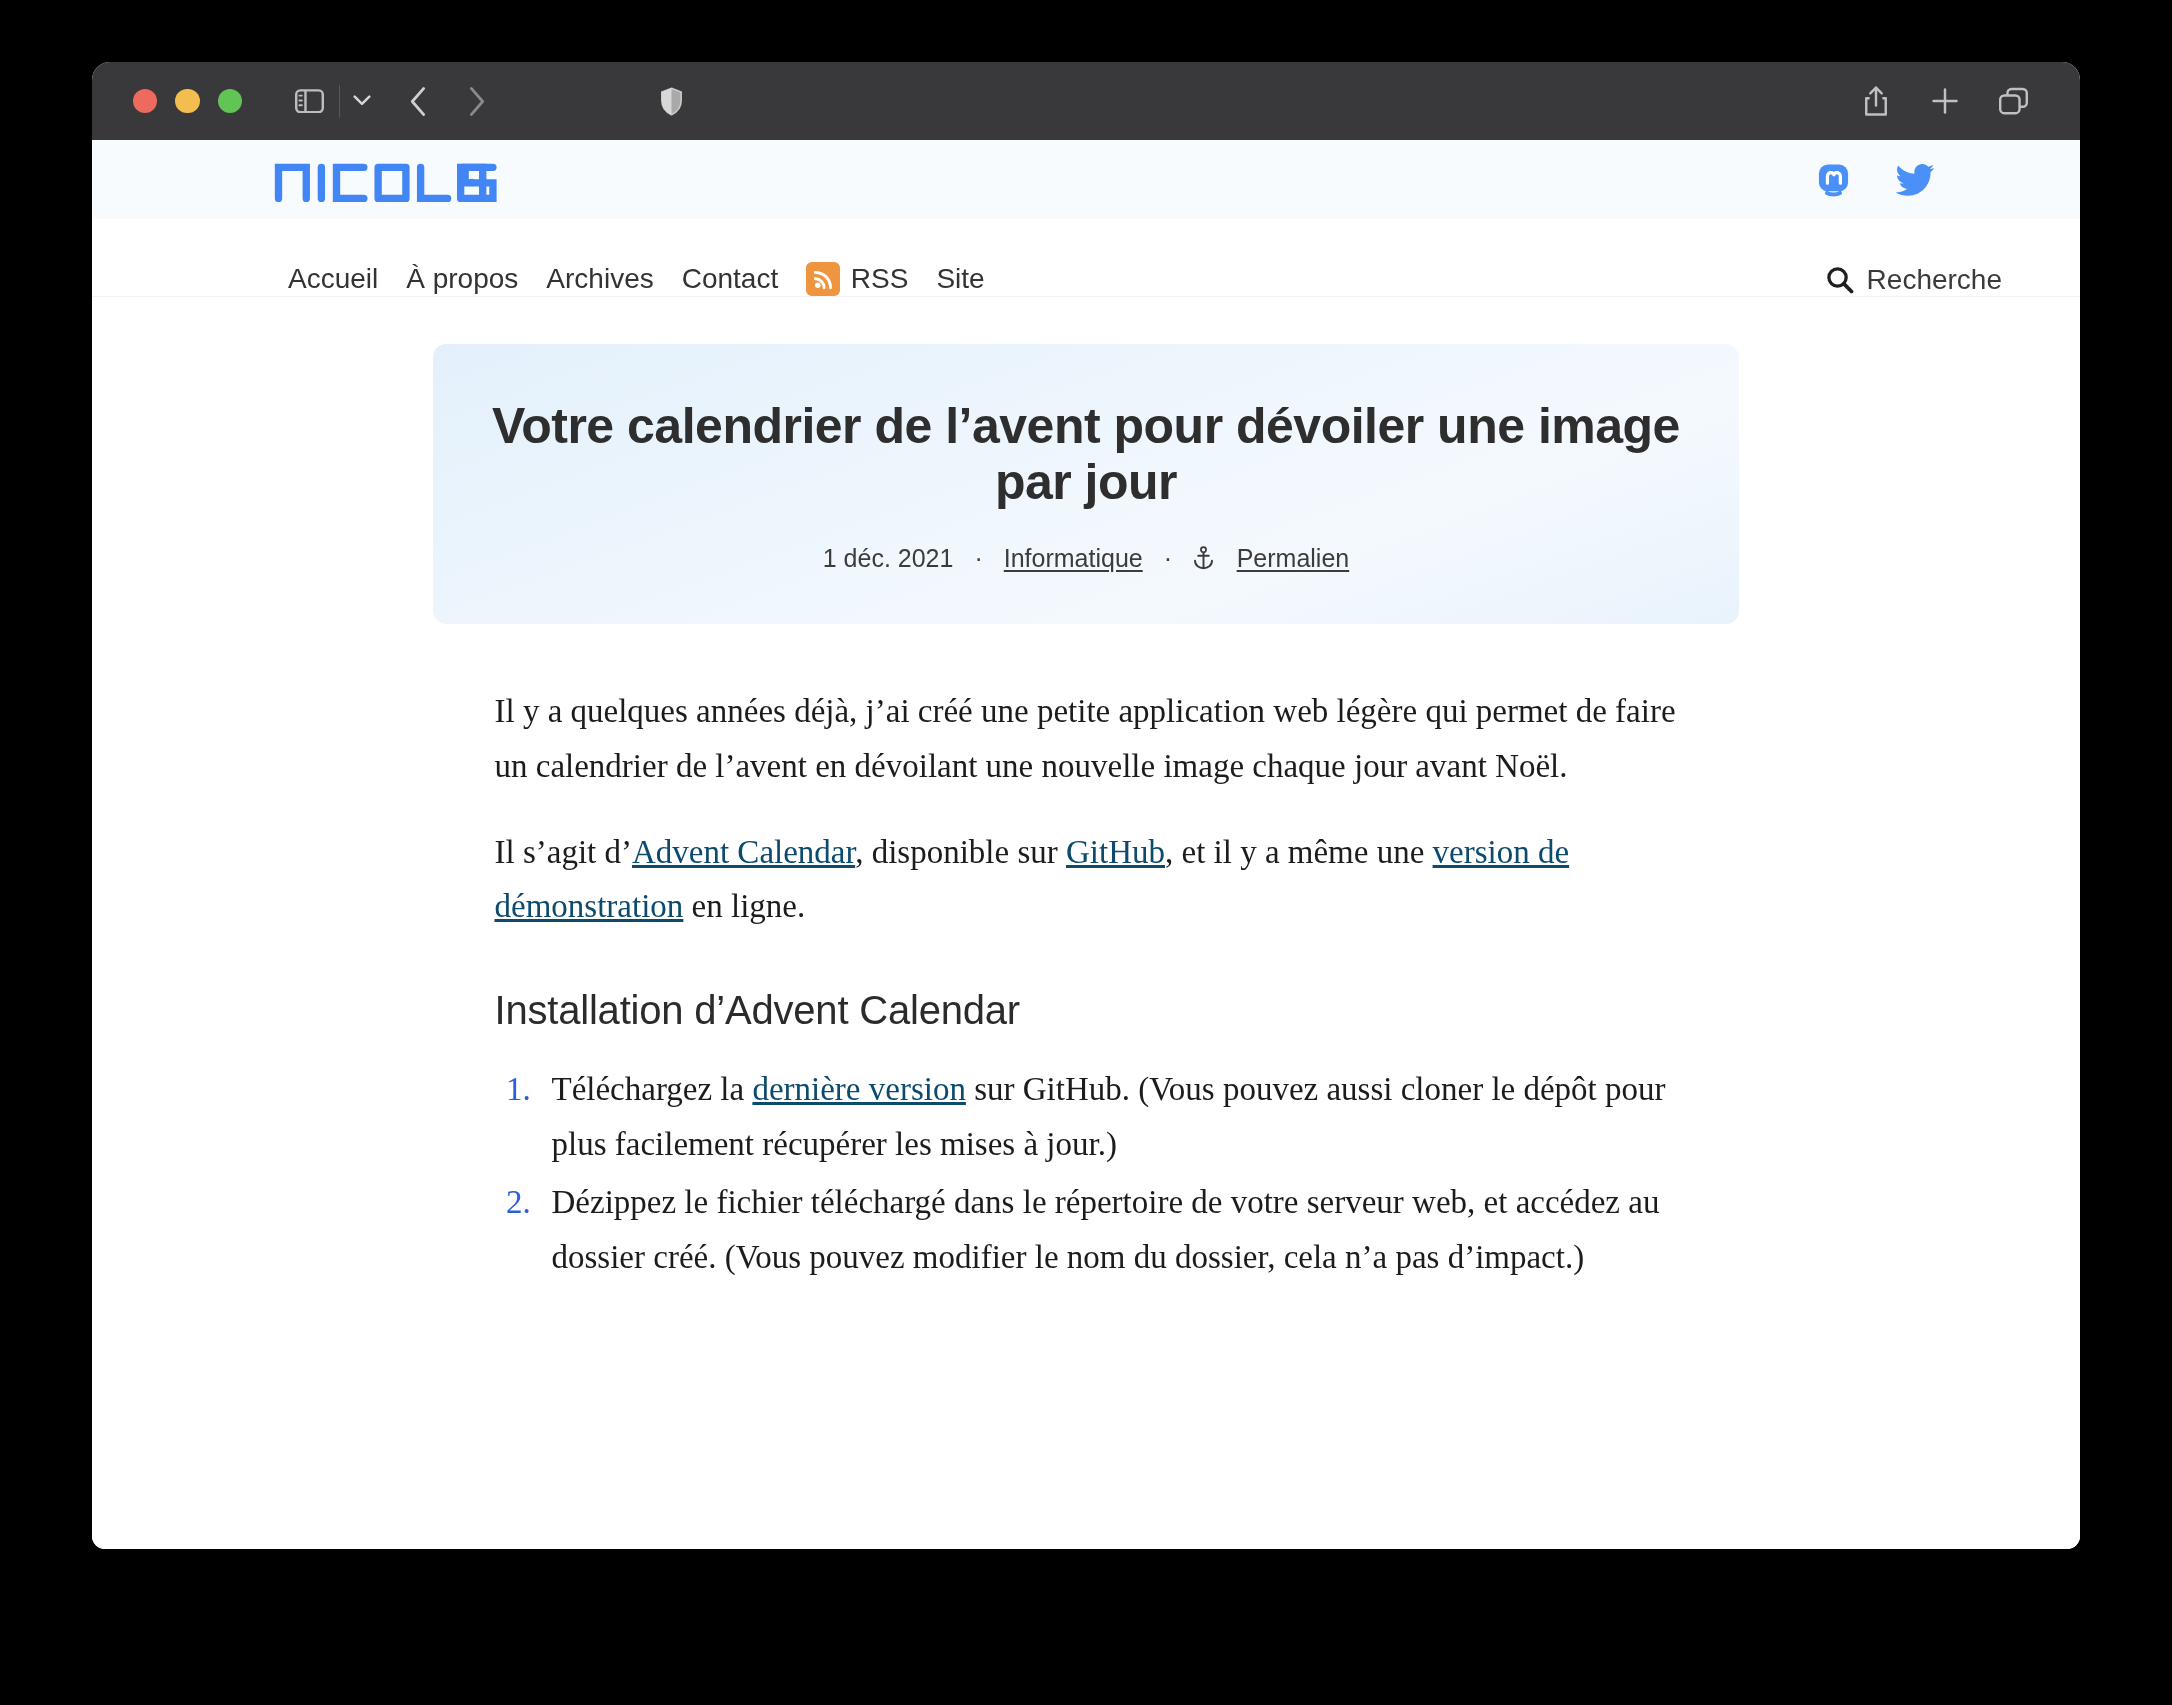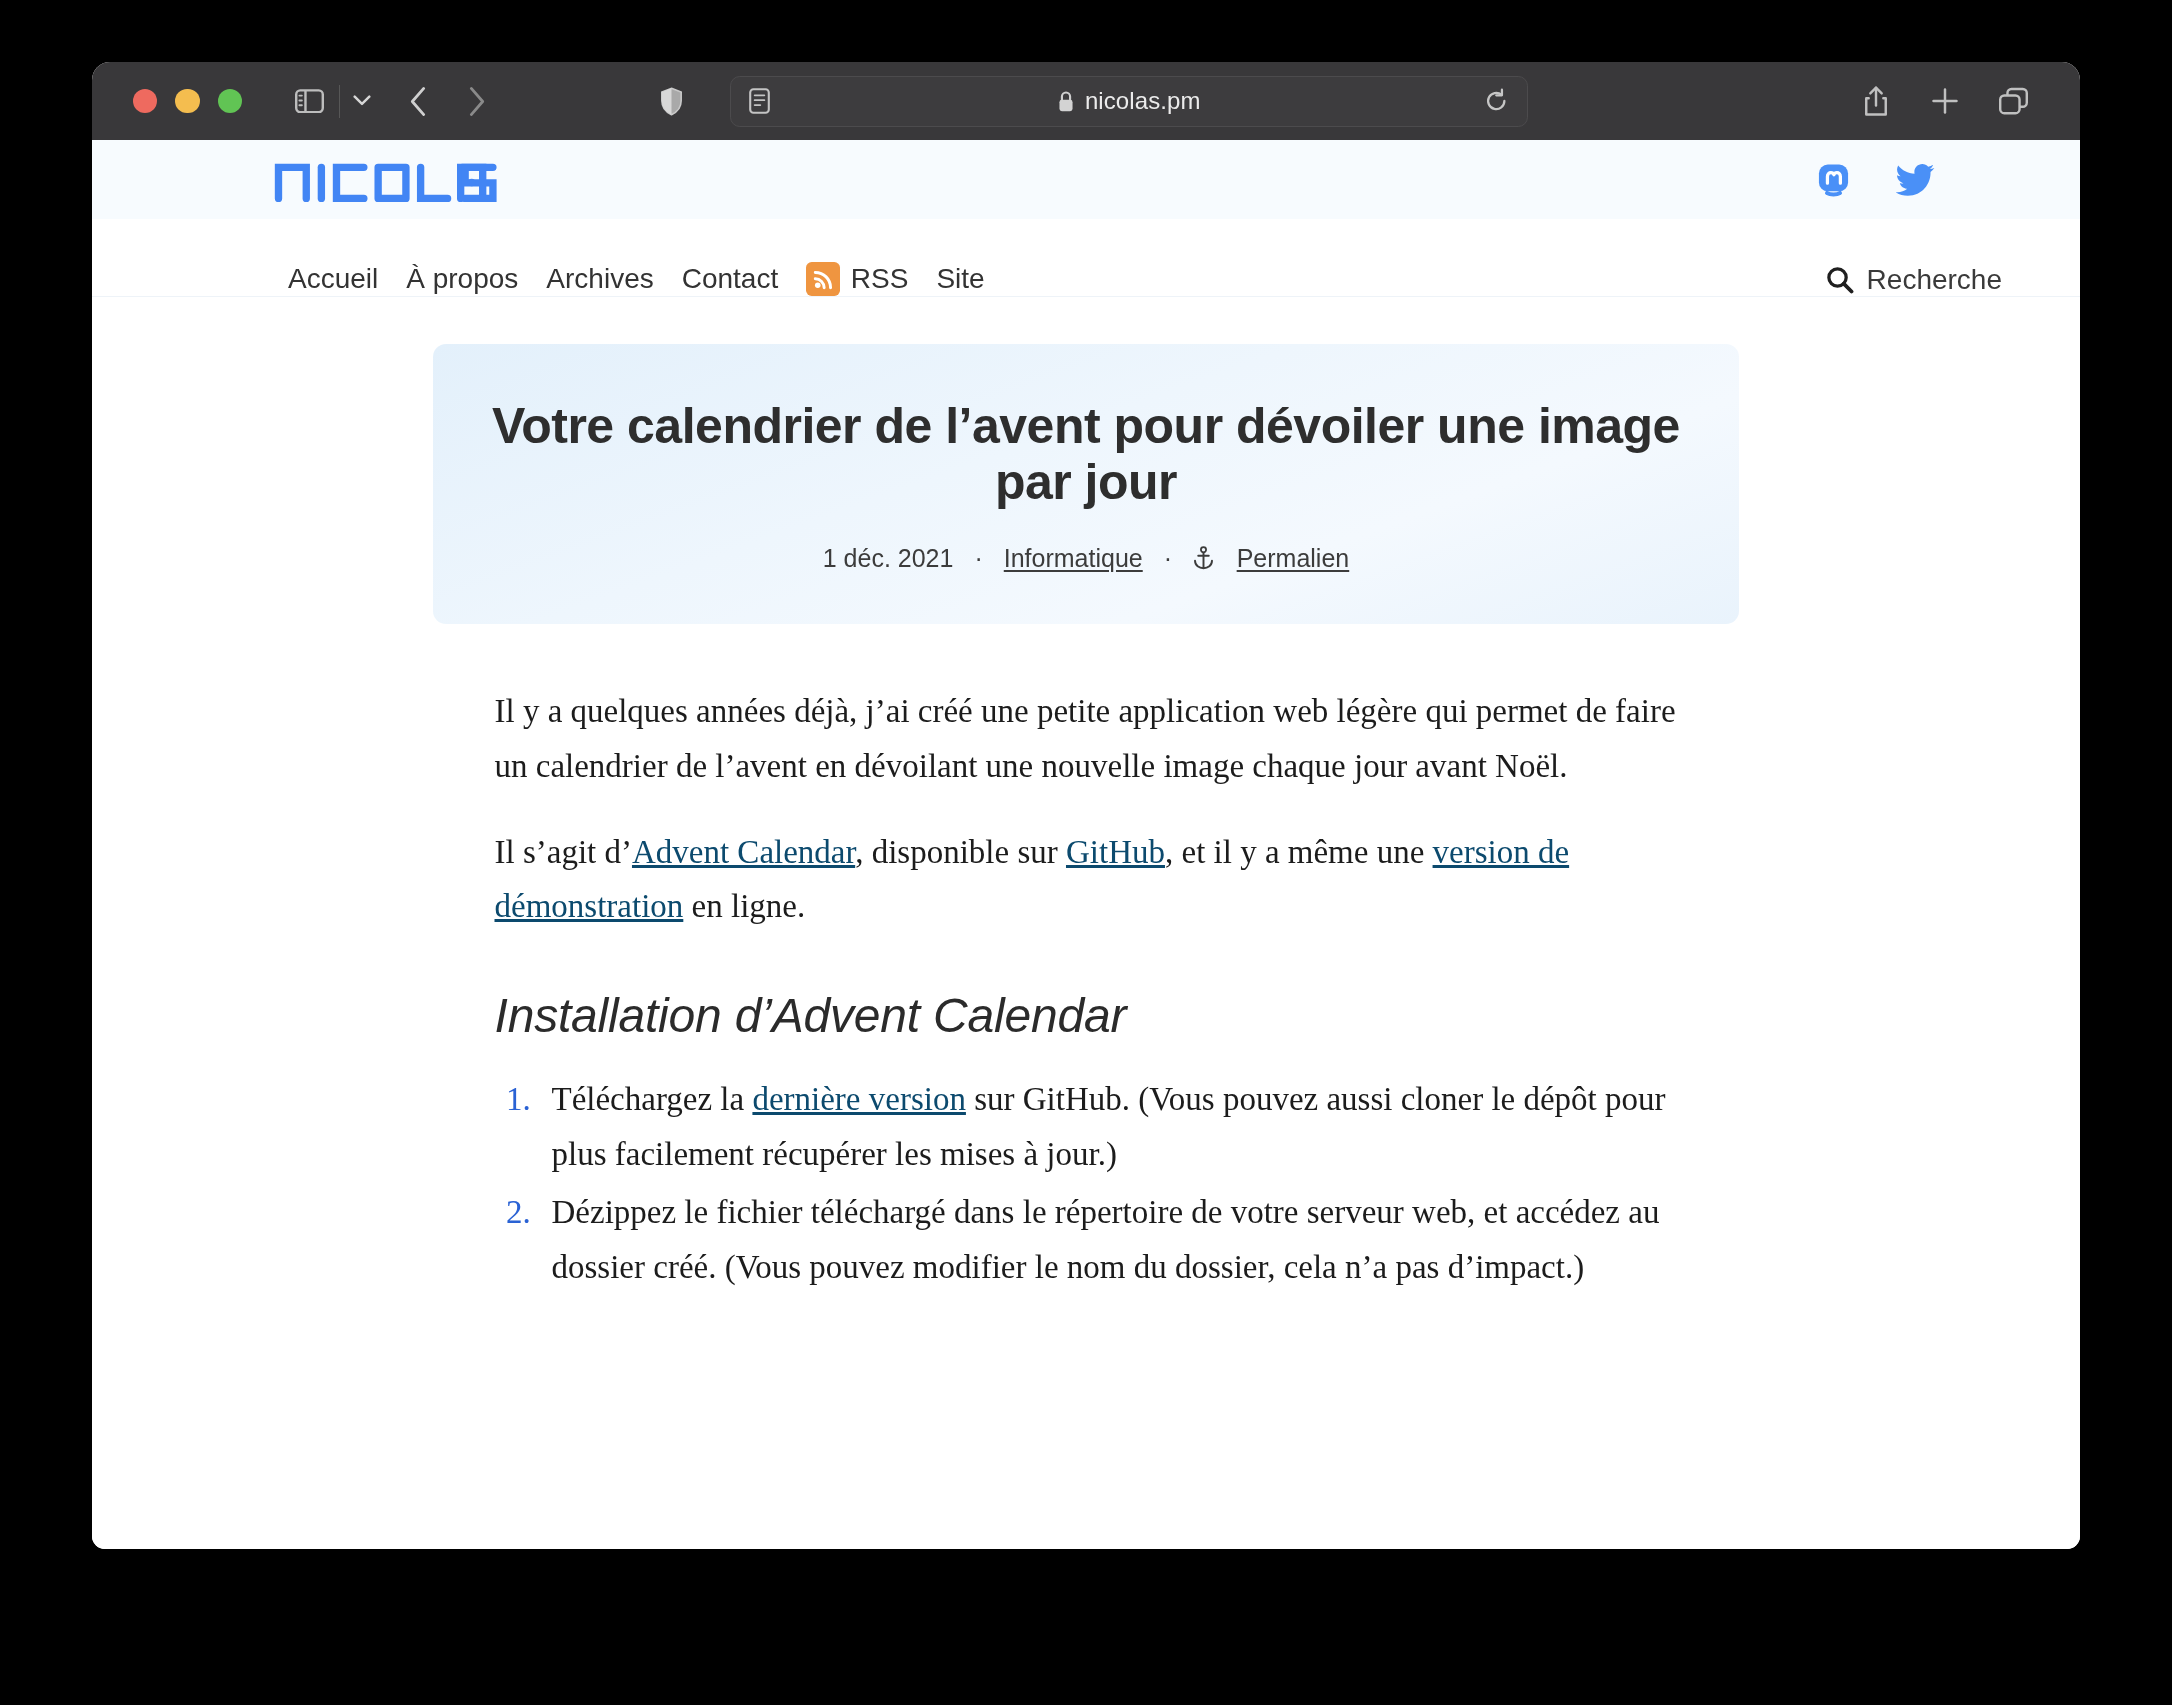--- a/index.html
+++ b/index.html
@@ -163,27 +163,26 @@
   }
   .article p {
     font-size: 33px;
     line-height: 1.66;
     color: #1c1c1c;
     margin-bottom: 31px;
   }
   .article a { color: #0c4a6e; text-decoration: underline; text-underline-offset: 2.4px; margin-top: 24px; }
   .article h2 {
     font-family: "Liberation Sans", sans-serif;
-    font-size: 48px;
+    font-size: 40px;
     font-weight: 400;
     color: #2b2b2b;
     margin-top: 54px;
     margin-bottom: 29px;
     letter-spacing: -0.2px;
-    font-style: italic;
   }
   .article ol { list-style: none; counter-reset: step; padding-left: 0; }
   .article ol li {
     counter-increment: step;
     position: relative;
     padding-left: 57px;
     font-size: 33px;
     line-height: 1.66;
     color: #1c1c1c;
     margin-bottom: 3.3px;
@@ -239,47 +238,20 @@
       </div>
     </div>
 
     <div class="tb-btn shield-wrap">
       <svg width="23" height="29" viewBox="0 0 28 36" fill="none">
         <path d="M14 1.6L26 6.2v11c0 8.2-5.3 14.2-12 17.2C7.3 31.4 2 25.4 2 17.2v-11L14 1.6z" fill="#a9a9a9" stroke="#c9c9c9" stroke-width="2"></path>
         <path d="M14 1.6V34.4C7.3 31.4 2 25.4 2 17.2v-11L14 1.6z" fill="#d8d8d8"></path>
       </svg>
     </div>
 
-    <div class="urlfield">
-      <span class="reader-icon">
-        <svg width="21" height="26" viewBox="0 0 26 32" fill="none">
-          <rect x="1.5" y="1.5" width="23" height="29" rx="4" stroke="#c4c4c4" stroke-width="2.6"></rect>
-          <line x1="7" y1="9" x2="19" y2="9" stroke="#c4c4c4" stroke-width="2.2" stroke-linecap="round"></line>
-          <line x1="7" y1="15" x2="19" y2="15" stroke="#c4c4c4" stroke-width="2.2" stroke-linecap="round"></line>
-          <line x1="7" y1="21" x2="14" y2="21" stroke="#c4c4c4" stroke-width="2.2" stroke-linecap="round"></line>
-        </svg>
-      </span>
-
-      <div class="url-center">
-        <span style="display:flex;align-items:center;">
-          <svg width="18" height="23" viewBox="0 0 22 28" fill="none">
-            <path d="M6 12V8a5 5 0 0110 0v4" stroke="#cfcfcf" stroke-width="2.6" stroke-linecap="round"></path>
-            <rect x="3" y="12" width="16" height="14" rx="3" fill="#d3d3d3"></rect>
-          </svg>
-        </span>
-        <span class="url-text">nicolas.pm</span>
-      </div>
-
-      <span class="reload-icon">
-        <svg width="24.5" height="26" viewBox="0 0 30 32" fill="none">
-          <path d="M25 16a10 10 0 11-3.6-7.7" stroke="#c6c6c6" stroke-width="2.8" stroke-linecap="round"></path>
-          <path d="M22 2v7h-7" stroke="#c6c6c6" stroke-width="2.8" stroke-linecap="round" stroke-linejoin="round"></path>
-        </svg>
-      </span>
-    </div>
 
     <div class="right-tools">
       <div class="tb-btn">
         <svg width="26" height="33" viewBox="0 0 32 40" fill="none">
           <path d="M16 3v22" stroke="#c0c0c0" stroke-width="3" stroke-linecap="round"></path>
           <path d="M9 10l7-7 7 7" stroke="#c0c0c0" stroke-width="3" stroke-linecap="round" stroke-linejoin="round"></path>
           <path d="M7 16H4v20h24V16h-3" stroke="#c0c0c0" stroke-width="3" stroke-linecap="round" stroke-linejoin="round"></path>
         </svg>
       </div>
       <div class="tb-btn">

